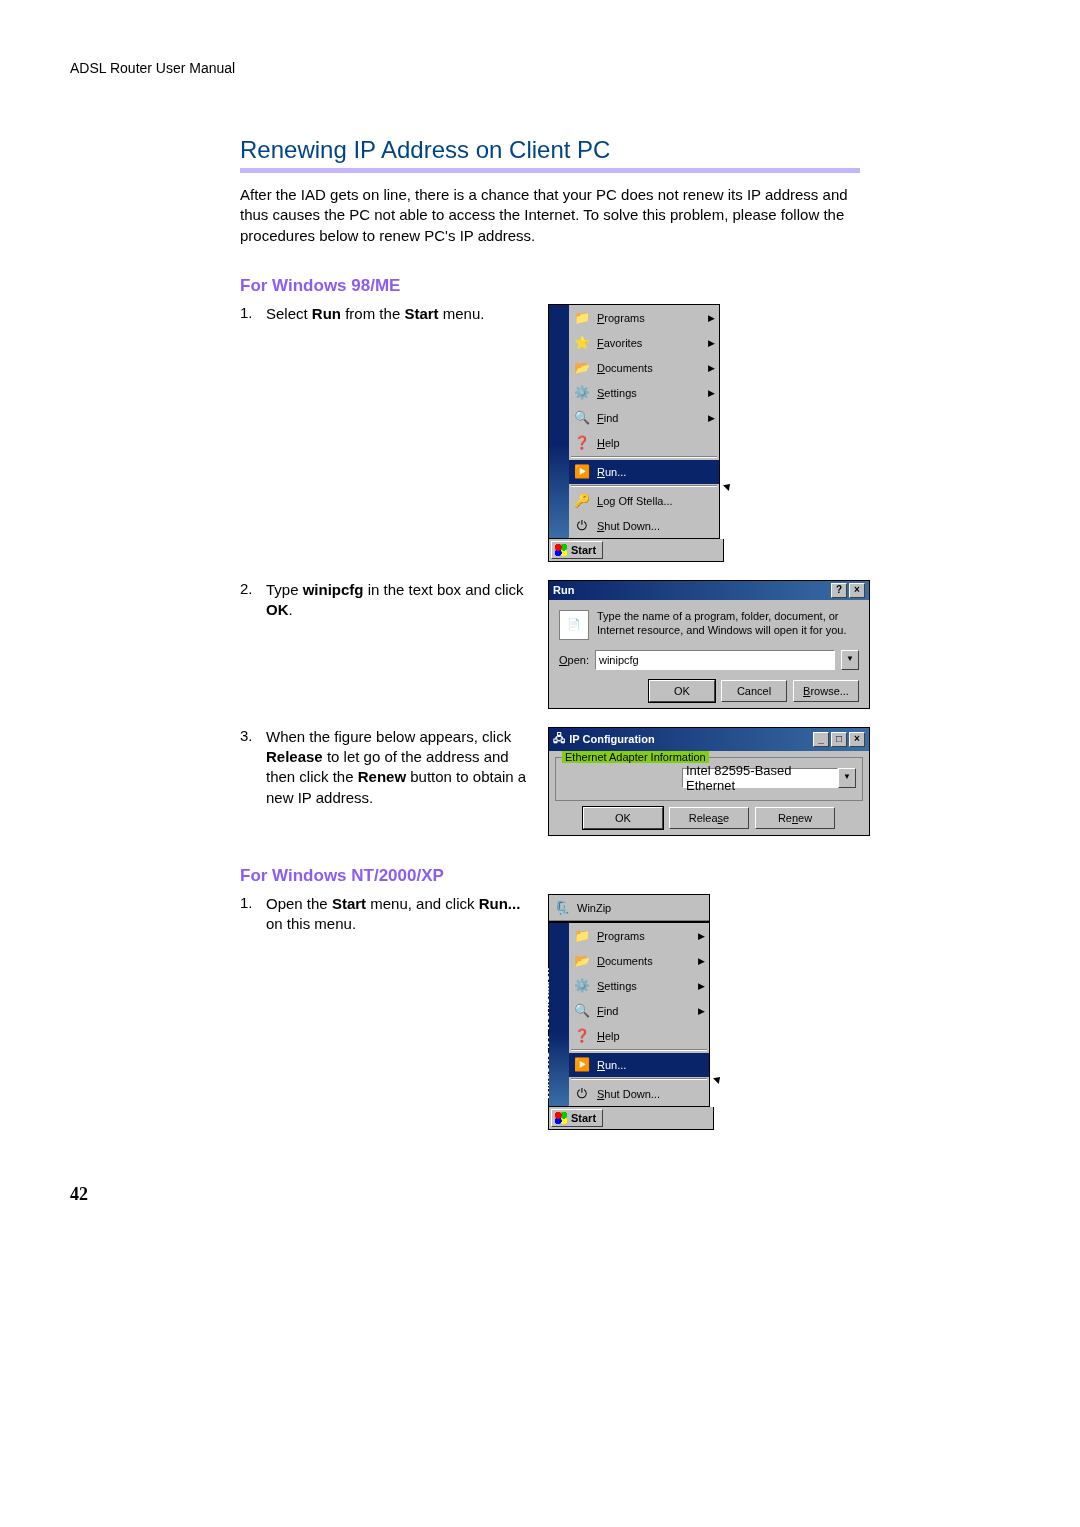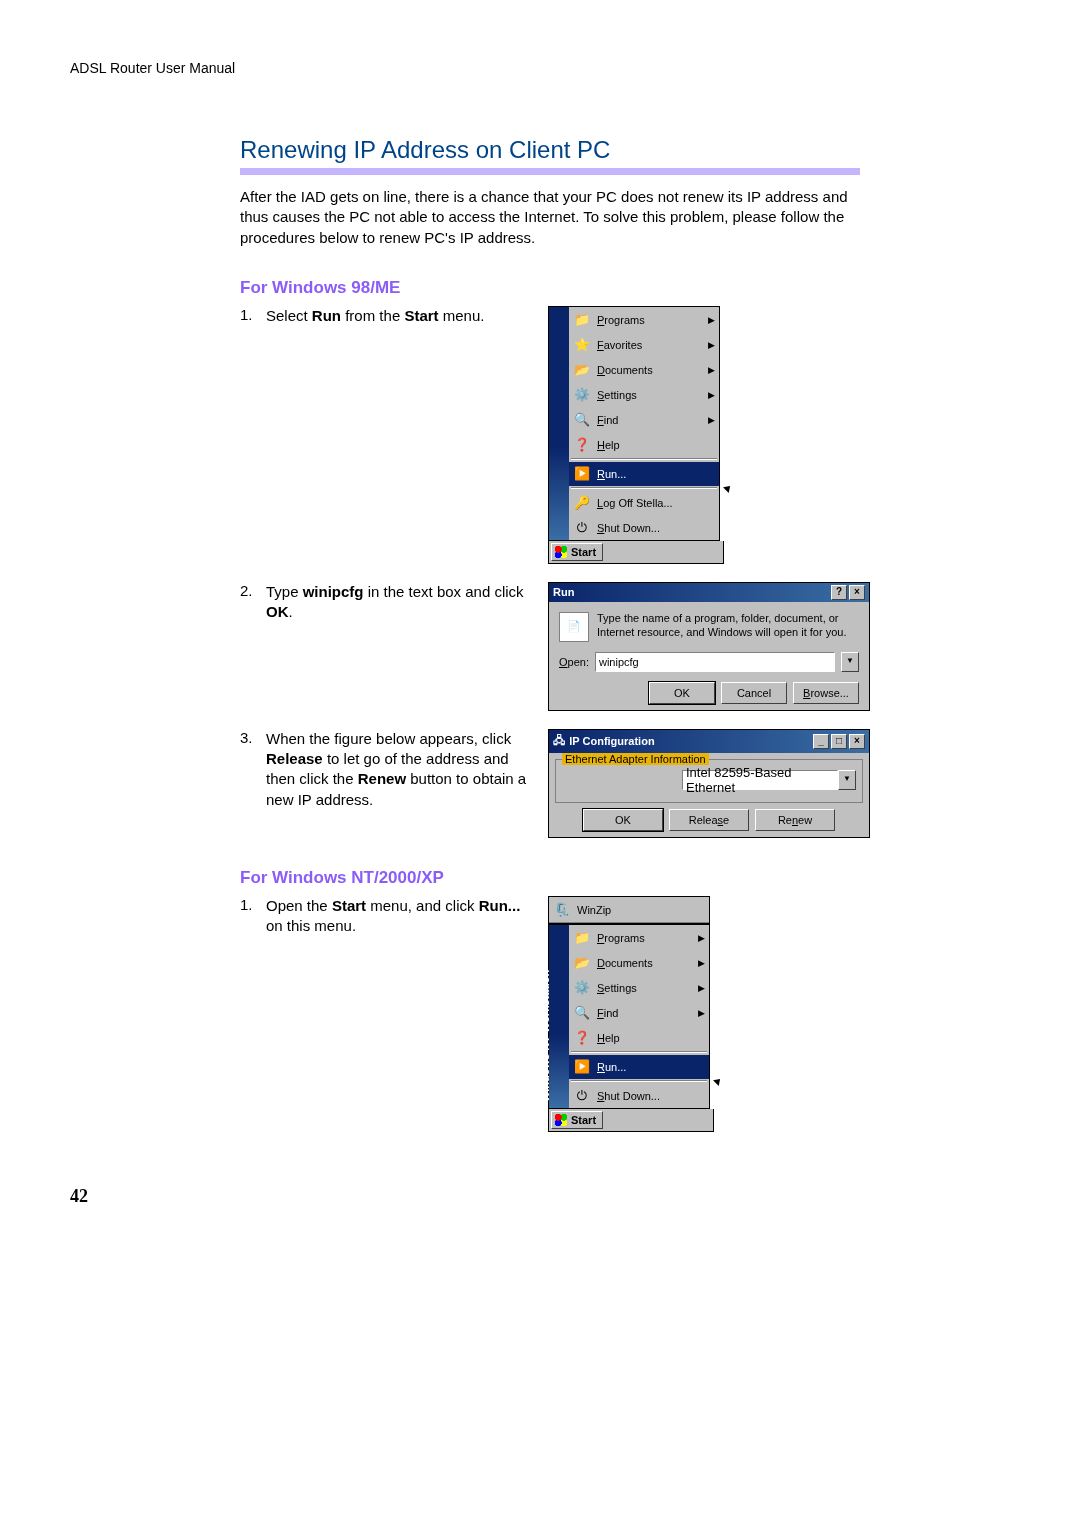--- a/index.html
+++ b/index.html
@@ -10,21 +10,21 @@
     width: 940px;
     color: #000;
     font-size: 15px;
   }
   .header-text { font-size: 14px; margin-bottom: 60px; }
   .main-title {
     font-size: 24px;
     color: #004488;
     margin-left: 170px;
     padding-bottom: 4px;
-    border-bottom: 7px solid #c4b5fd;
+    border-bottom: 5px solid #c4b5fd;
     width: 620px;
   }
   .intro {
     margin-left: 170px;
     width: 620px;
     margin-top: 12px;
     line-height: 1.35;
   }
   .sub-title {
     font-size: 17px;
@@ -170,21 +170,21 @@
     display:flex; align-items:center; justify-content:center;
   }
   .win-btn.default { box-shadow:0 0 0 1px #000; }
 
   
   .ipcfg { width:320px; }
   .groupbox {
     border:1px solid #808080; margin:6px; padding:6px 6px 8px 6px; position:relative;
   }
   .groupbox > .gb-title {
-    position:absolute; top:-7px; left:6px; background:#eab308;
+    position:absolute; top:-7px; left:6px; background:#84cc16;
     padding:0 3px; font-size:11px;
   }
   .adapter-select {
     display:flex; margin:4px 0 4px 120px; align-items:center;
   }
   .adapter-select .sel-box {
     flex:1; height:18px; border:1px solid #808080;
     border-right-color:#fff; border-bottom-color:#fff;
     background:#fff; font-size:13px; padding:0 3px; display:flex; align-items:center;
   }

